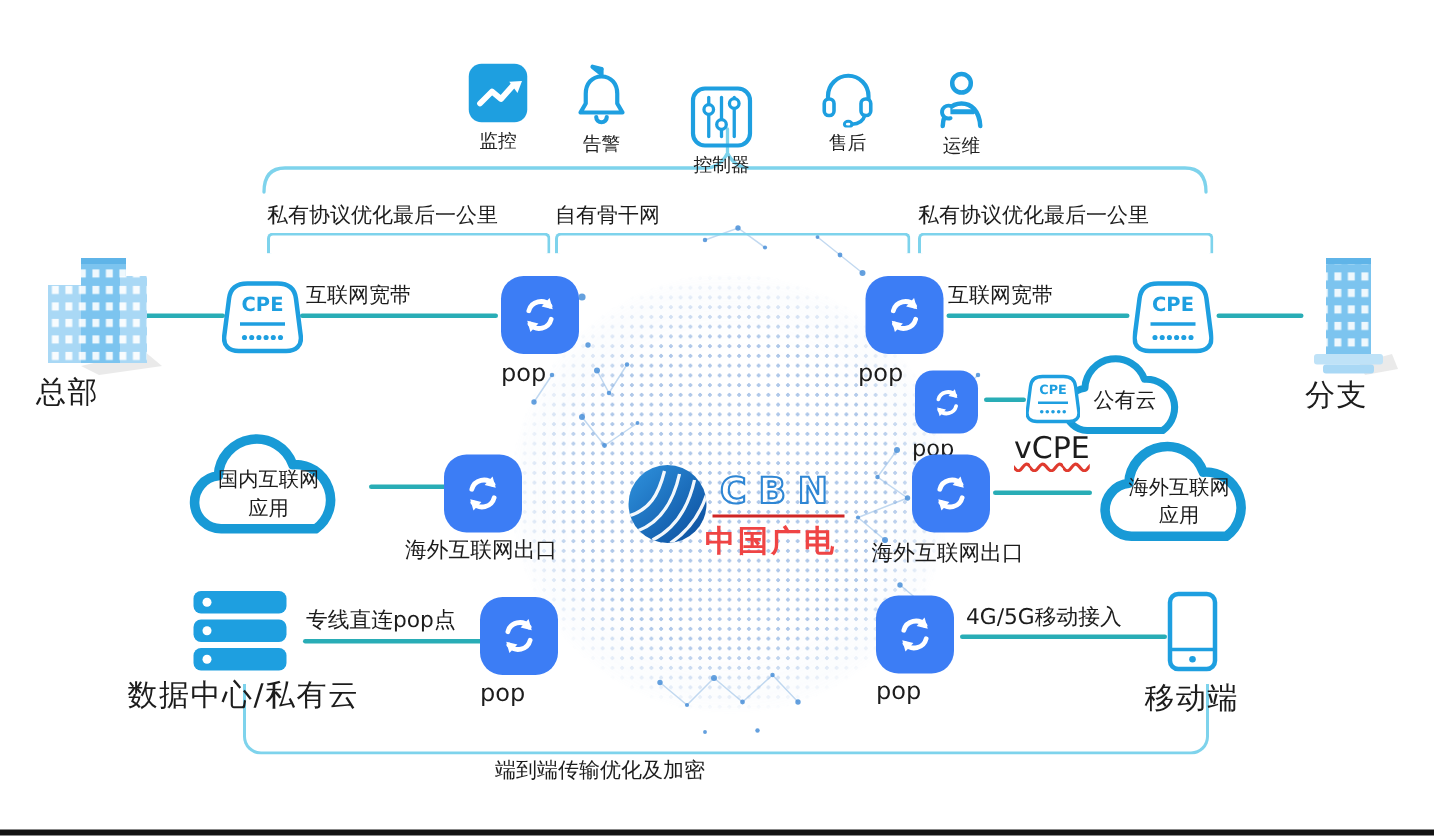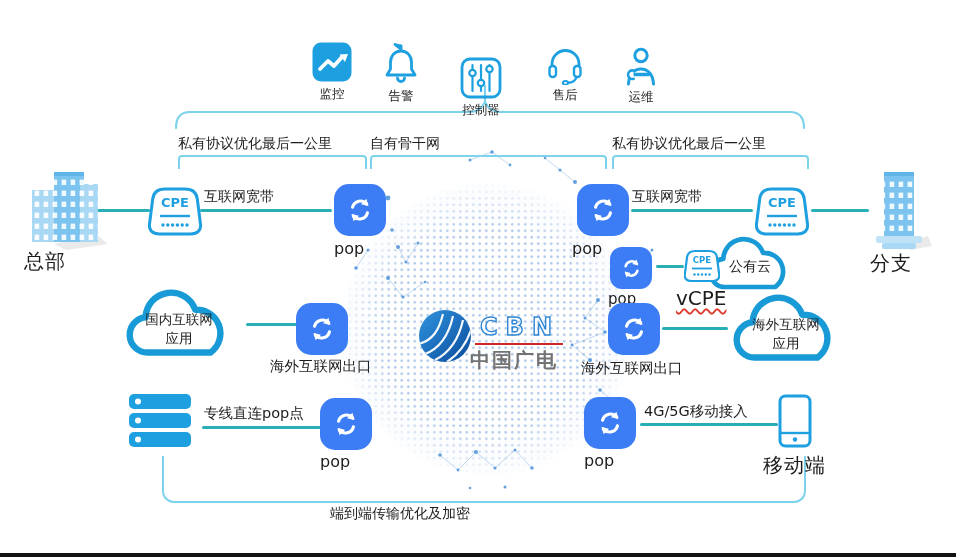--- a/index.html
+++ b/index.html
@@ -24,21 +24,21 @@
            border-radius:4px 4px 0 0;z-index:1;}
   .bbracket{position:absolute;border:2px solid #7ed3ec;border-top:none;
             border-radius:0 0 12px 12px;z-index:1;}
   .globe{position:absolute;left:340px;top:182px;width:294px;height:294px;border-radius:50%;
          background-image:radial-gradient(rgba(110,155,215,0.55) 1.25px, rgba(0,0,0,0) 1.35px);
          background-size:6.5px 6.5px;z-index:0;
          box-shadow:inset 0 0 46px rgba(130,170,220,.28);
          -webkit-mask-image:radial-gradient(circle at 50% 50%, #000 50%, rgba(0,0,0,.45) 62%, transparent 71%);
          mask-image:radial-gradient(circle at 50% 50%, #000 50%, rgba(0,0,0,.45) 62%, transparent 71%);}
   .cloudtxt{position:absolute;font-size:13.5px;text-align:center;z-index:4;white-space:nowrap;}
-  .brandcn{position:absolute;font-size:20px;font-weight:bold;color:#737373;letter-spacing:2px;z-index:4;}
+  .brandcn{position:absolute;font-size:20px;font-weight:bold;color:#ef4444;letter-spacing:2px;z-index:4;}
   .redline{position:absolute;height:2px;background:#cf2525;z-index:4;}
   .wavy{text-decoration:underline;text-decoration-style:wavy;text-decoration-color:#e03b2f;text-underline-offset:3px;}
   .blackbar{position:absolute;left:0;top:553px;width:956px;height:4px;background:#121212;}
   svg{display:block;}
   .nodewrap{position:absolute;z-index:3;}
   .decor{position:absolute;left:0;top:0;z-index:1;pointer-events:none;}
 </style>
 </head>
 <body>
 
@@ -368,20 +368,21 @@
         <rect x="1" y="19" width="62" height="15" rx="5"></rect>
         <rect x="1" y="38" width="62" height="15" rx="5"></rect>
       </g>
       <g fill="#fff">
         <circle cx="10" cy="7.5" r="3"></circle>
           <circle cx="10" cy="26.5" r="3"></circle>
           <circle cx="10" cy="45.5" r="3"></circle>
       </g>
     </svg>
   </div>
+  <div class="lbl big center" style="left:85px;top:450px;width:156px">数据中心/私有云</div>
 
   <div class="lbl mid2 center" style="left:204px;top:404px;width:120px">专线直连pop点</div>
   <div class="line" style="left:202px;top:426px;width:130px"></div>
 
   <div class="pop" style="left:320px;top:398px">
     <svg width="34" height="34" viewBox="0 0 48 48">
       <g stroke="#fff" stroke-width="4.5" fill="none" stroke-linecap="round">
         <path d="M13.5 20 a11.5 11.5 0 0 1 20 -4.5"></path>
         <path d="M34.5 28 a11.5 11.5 0 0 1 -20 4.5"></path>
       </g>

